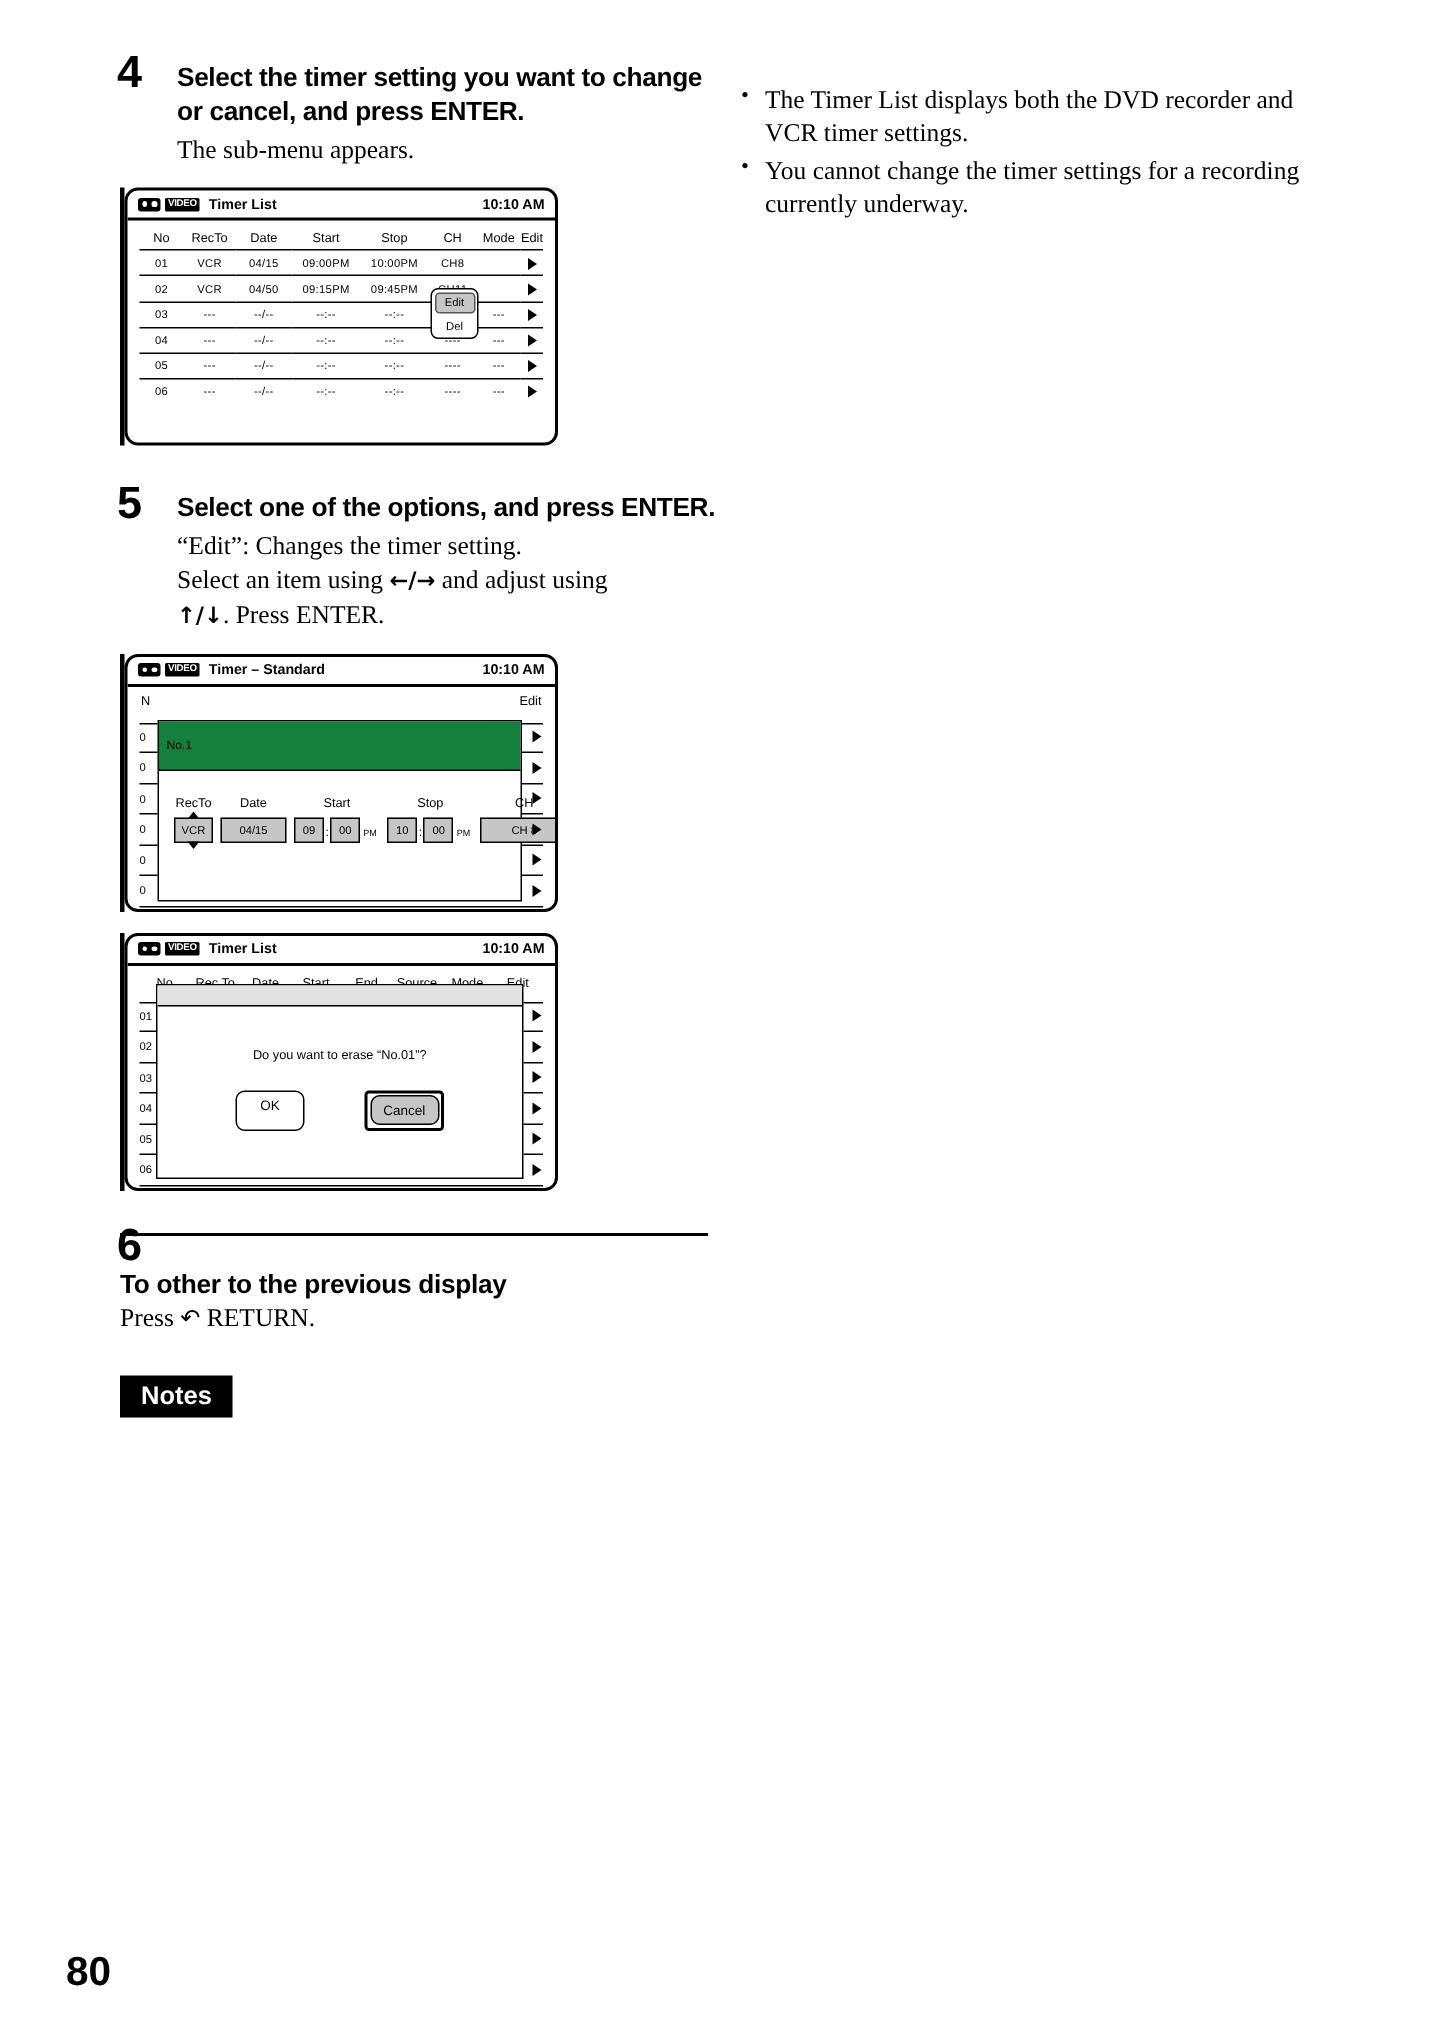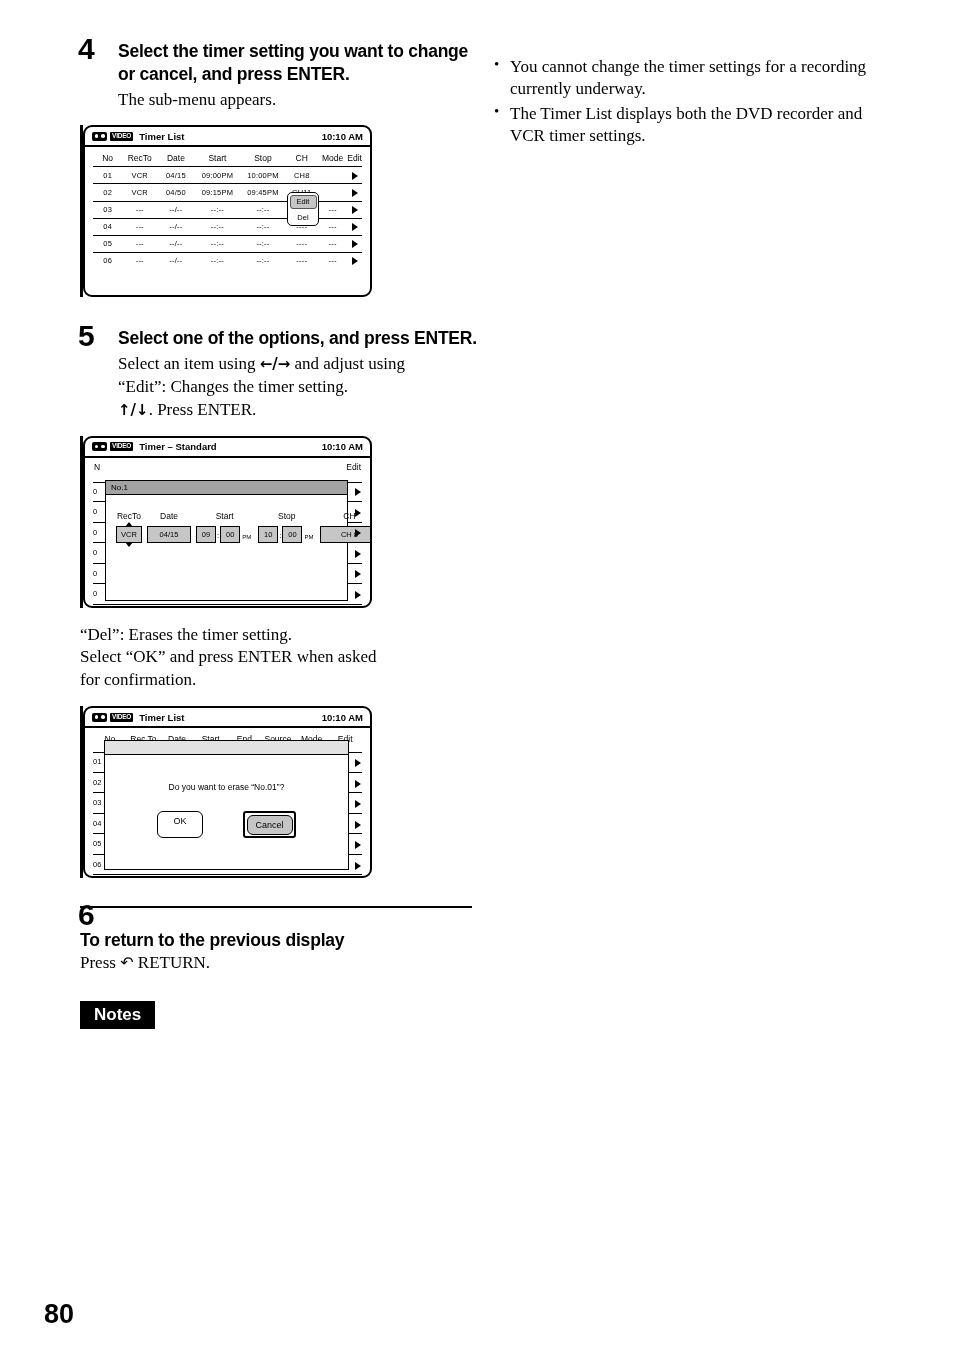--- a/index.html
+++ b/index.html
@@ -161,21 +161,21 @@
   
   .editpanel {
     position:absolute;
     left:20px; top:22px;
     width:243px; height:121px;
     background:#fff;
     border:1.5px solid #000;
     z-index:6;
   }
   .ep-title {
-    height:14px; background:#a3a3a3;
+    height:33px; background:#15803d;
     border-bottom:1.5px solid #000;
     display:flex; align-items:center;
     padding-left:5px;
     font-size:8px;
   }
   .ep-fields { position:relative; padding:16px 0 0 0; }
   .ep-row { display:flex; align-items:flex-end; padding-left:10px; }
   .ep-grp { display:flex; flex-direction:column; align-items:center; margin-right:5px; }
   .ep-lab { font-size:8.5px; margin-bottom:5px; }
   .fld {
@@ -264,22 +264,22 @@
     position:absolute; left:44px; bottom:22px;
     font-family:"Liberation Sans", sans-serif;
     font-weight:bold; font-size:27px;
   }
 </style>
 </head>
 <body>
 
 <div class="col-right">
   <ul class="bullets">
+    <li>The Timer List displays both the DVD recorder and VCR timer settings.</li>
     <li>You cannot change the timer settings for a recording currently underway.</li>
-    <li>The Timer List displays both the DVD recorder and VCR timer settings.</li>
   </ul>
 </div>
 
 <div class="col-left">
 
   
   <div class="step">
     <div class="step-num">4</div>
     <div class="step-body">
       <p class="step-head">Select the timer setting you want to change or cancel, and press ENTER.</p>
@@ -378,22 +378,22 @@
         </div>
       </div>
     </div>
   </div>
 
   
   <div class="step" style="margin-top:30px;">
     <div class="step-num">5</div>
     <div class="step-body">
       <p class="step-head">Select one of the options, and press ENTER.</p>
+      <p class="step-sub">“Edit”: Changes the timer setting.</p>
       <p class="step-sub"><span>Select an item using </span><span class="arrow">←/→</span><span> and adjust using</span></p>
-      <p class="step-sub">“Edit”: Changes the timer setting.</p>
       <p class="step-sub"><span class="arrow">↑/↓</span><span>. Press ENTER.</span></p>
     </div>
   </div>
 
   
   <div class="fig">
     <div class="leftbar"></div>
     <div class="screen">
       <div class="screen-title">
         <span class="badge-tape"></span>
@@ -465,25 +465,20 @@
               </div>
 
             </div>
           </div>
         </div>
       </div>
     </div>
   </div>
 
   
-  <div style="margin:16px 0 0 40px;">
-    <p class="step-sub">“Del”: Erases the timer setting.</p>
-    <p class="step-sub">Select “OK” and press ENTER when asked</p>
-    <p class="step-sub">for confirmation.</p>
-  </div>
 
   
   <div class="fig">
     <div class="leftbar"></div>
     <div class="screen">
       <div class="screen-title">
         <span class="badge-tape"></span>
         <span class="badge-video">VIDEO</span>
         <span class="t-label">Timer List</span>
         <span class="t-clock">10:10 AM</span>
@@ -538,20 +533,20 @@
     </div>
   </div>
 
   
   <div class="step" style="margin-top:28px;">
     <div class="step-num">6</div>
   </div>
 
   <div class="hr"></div>
 
-  <h2 class="subhead">To return to the previous display</h2>
+  <h2 class="subhead">To other to the previous display</h2>
   <p class="subtext"><span>Press</span> <span class="icon-return">↶</span> <span>RETURN.</span></p>
 
   <div class="notes-badge">Notes</div>
 
 </div>
 
 <div class="pageno">80</div>
 
 </body></html>

